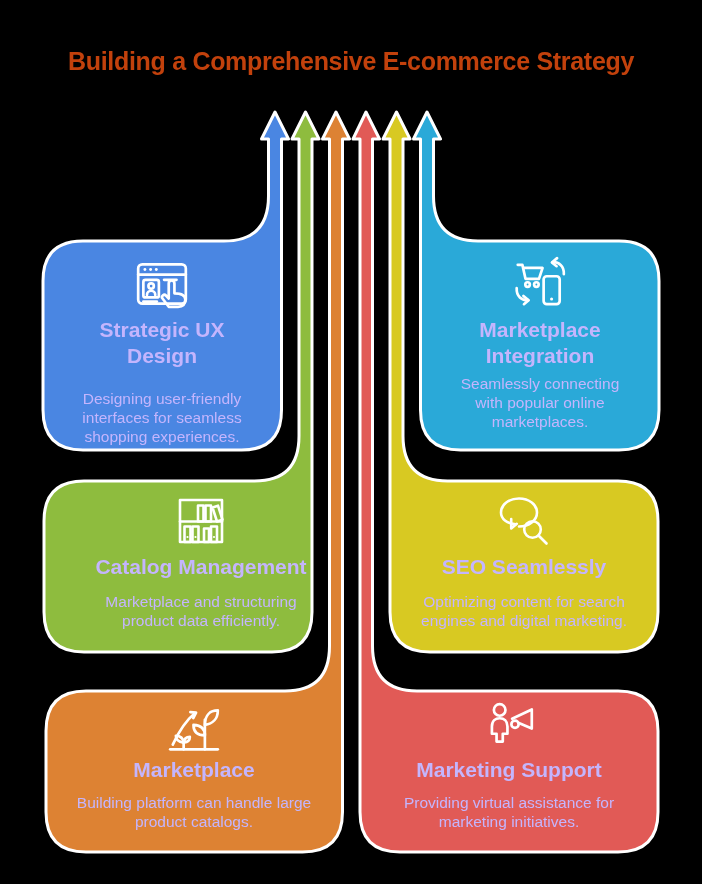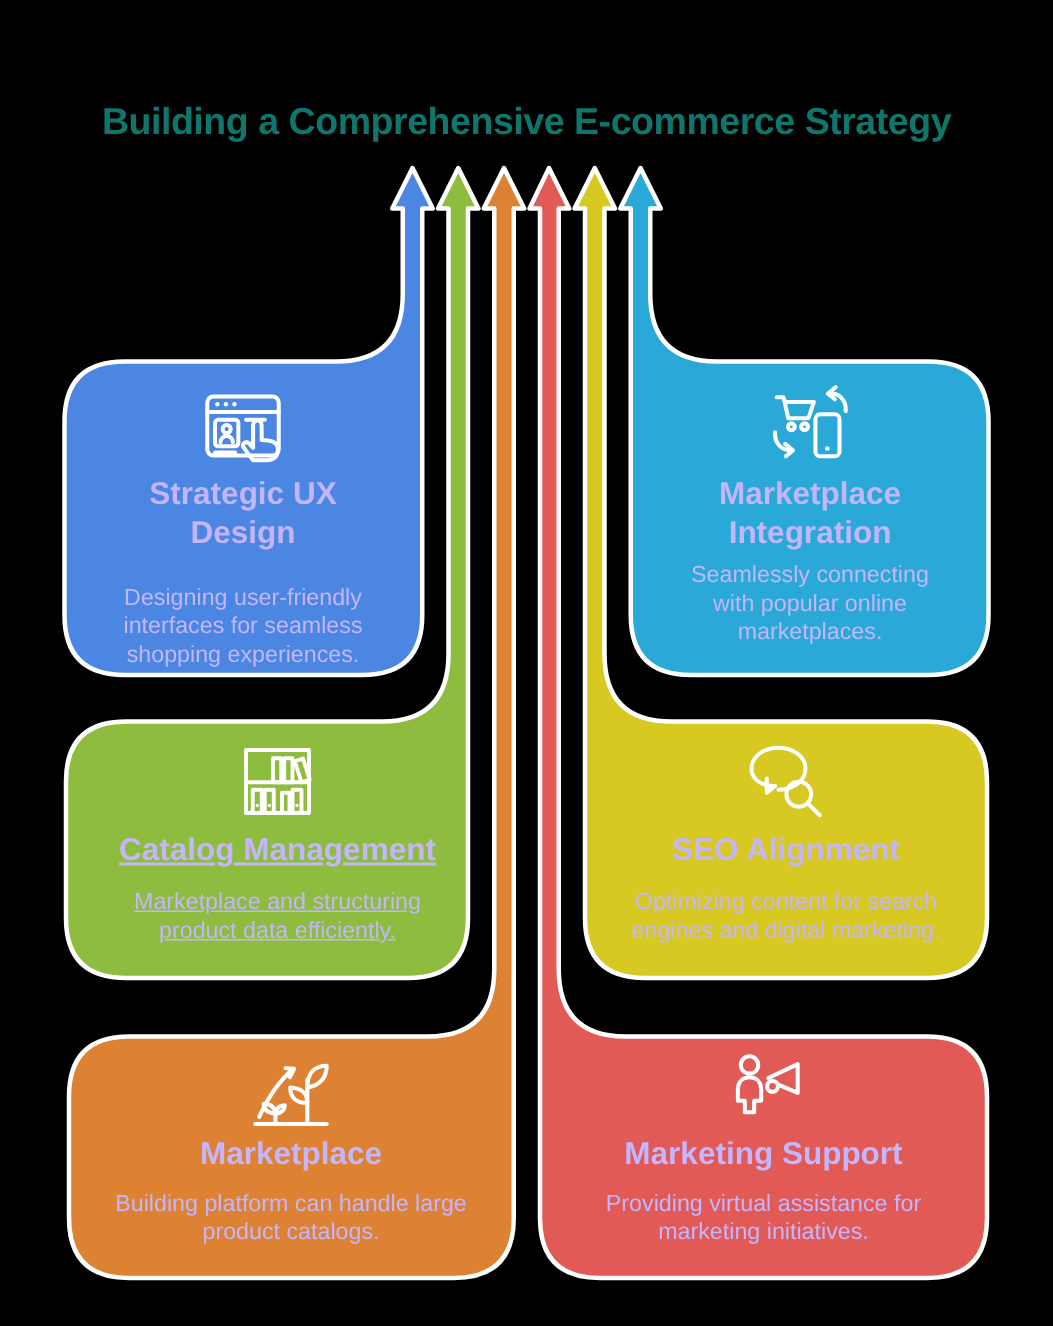--- a/index.html
+++ b/index.html
@@ -20,21 +20,21 @@
   .card-title{font-weight:bold;font-size:21px;line-height:26px;margin:0 auto;}
   .card-desc{font-size:15.5px;line-height:19px;margin:0 auto;}
   .card-0{left:43px;top:241px;width:238px;}
   .card-0 .icon{margin-top:14px;}
   .card-0 .card-title{margin-top:4px;width:160px;}
   .card-0 .card-desc{margin-top:20px;width:205px;}
   .card-1{left:421px;top:241px;width:238px;}
   .card-1 .icon{margin-top:14px;}
   .card-1 .card-title{margin-top:4px;width:170px;}
   .card-1 .card-desc{margin-top:5px;width:185px;}
-  .card-2{left:28px;top:481px;width:314px;text-decoration:underline;}
+  .card-2{left:44px;top:481px;width:314px;}
   .card-2 .icon{margin-top:12px;}
   .card-2 .card-title{margin-top:5px;}
   .card-2 .card-desc{margin-top:12px;width:215px;}
   .card-3{left:390px;top:481px;width:268px;}
   .card-3 .icon{margin-top:12px;}
   .card-3 .card-title{margin-top:5px;}
   .card-3 .card-desc{margin-top:12px;width:240px;}
   .card-4{left:46px;top:691px;width:296px;}
   .card-4 .icon{margin-top:6px;}
   .card-4 .card-title{margin-top:2px;}
@@ -42,21 +42,21 @@
   .card-5{left:360px;top:691px;width:298px;}
   .card-5 .icon{margin-top:6px;}
   .card-5 .card-title{margin-top:2px;}
   .card-5 .card-desc{margin-top:10px;width:252px;}
 </style>
 </head>
 <body>
 
 <div class="stage">
 
-  <div class="main-title" style="color: #0f766e; margin-top: 20px;">Building a Comprehensive E-commerce Strategy</div>
+  <div class="main-title" style="color: #c2410c;">Building a Comprehensive E-commerce Strategy</div>
 
   <svg class="diagram-svg" width="702" height="884" viewBox="0 0 702 884">
     <path d="M275,112 L288.5,139 L281.5,139 L281.5,410 Q281.5,450 241.5,450 L83,450 Q43,450 43,410 L43,281 Q43,241 83,241 L224,241 Q268.5,241 268.5,196 L268.5,139 L261.5,139 Z" fill="#4a86e2"></path>
     <path d="M427,112 L440.5,139 L433.5,139 L433.5,196 Q433.5,241 478,241 L619,241 Q659,241 659,281 L659,410 Q659,450 619,450 L460.5,450 Q420.5,450 420.5,410 L420.5,139 L413.5,139 Z" fill="#2aa9d8"></path>
     <path d="M305.5,112 L319,139 L312,139 L312,612 Q312,652 272,652 L84,652 Q44,652 44,612 L44,521 Q44,481 84,481 L254.5,481 Q299,481 299,436 L299,139 L292,139 Z" fill="#8ebc3e"></path>
     <path d="M396.5,112 L410,139 L403,139 L403,436 Q403,481 447.5,481 L618,481 Q658,481 658,521 L658,612 Q658,652 618,652 L430,652 Q390,652 390,612 L390,139 L383,139 Z" fill="#d8c922"></path>
     <path d="M336,112 L349.5,139 L342.5,139 L342.5,812 Q342.5,852 302.5,852 L86,852 Q46,852 46,812 L46,731 Q46,691 86,691 L285,691 Q329.5,691 329.5,646 L329.5,139 L322.5,139 Z" fill="#dd8233"></path>
     <path d="M366,112 L379.5,139 L372.5,139 L372.5,646 Q372.5,691 417,691 L618,691 Q658,691 658,731 L658,812 Q658,852 618,852 L400,852 Q360,852 360,812 L360,139 L353,139 Z" fill="#e15a56"></path>
   </svg>
 
@@ -113,21 +113,21 @@
     <div class="card-desc">Marketplace and structuring product data efficiently.</div>
   </div>
 
   <div class="card card-3">
     <svg class="icon" width="58" height="56" viewBox="0 0 56 56">
       <path d="M19.8,31.2 C10.6,30.5 5,25.8 5,19.5 5,11.6 13,5.5 23,5.5 33,5.5 41,11.6 41,19.5 41,27.4 33,33.5 23,33.5"></path>
       <path d="M15.2,26 V35.5 L20.8,30.8"></path>
       <circle cx="36.5" cy="36.5" r="8.3"></circle>
       <line x1="42.5" y1="42.5" x2="50.5" y2="50.5"></line>
     </svg>
-    <div class="card-title">SEO Alignment</div>
+    <div class="card-title">SEO Seamlessly</div>
     <div class="card-desc">Optimizing content for search engines and digital marketing.</div>
   </div>
 
   <div class="card card-4">
     <svg class="icon" width="58" height="58" viewBox="0 0 56 56">
       <line x1="5" y1="50.5" x2="51" y2="50.5"></line>
       <line x1="38.5" y1="50.5" x2="38.5" y2="22"></line>
       <path d="M38.5,27 C38.5,17 44,13 51,13 51,21 46,26 38.5,27 z"></path>
       <path d="M38.5,37 C31,37 27.5,33 27.5,27 35,27.5 38.5,30.5 38.5,37 z"></path>
       <line x1="18" y1="50.5" x2="18" y2="43"></line>

